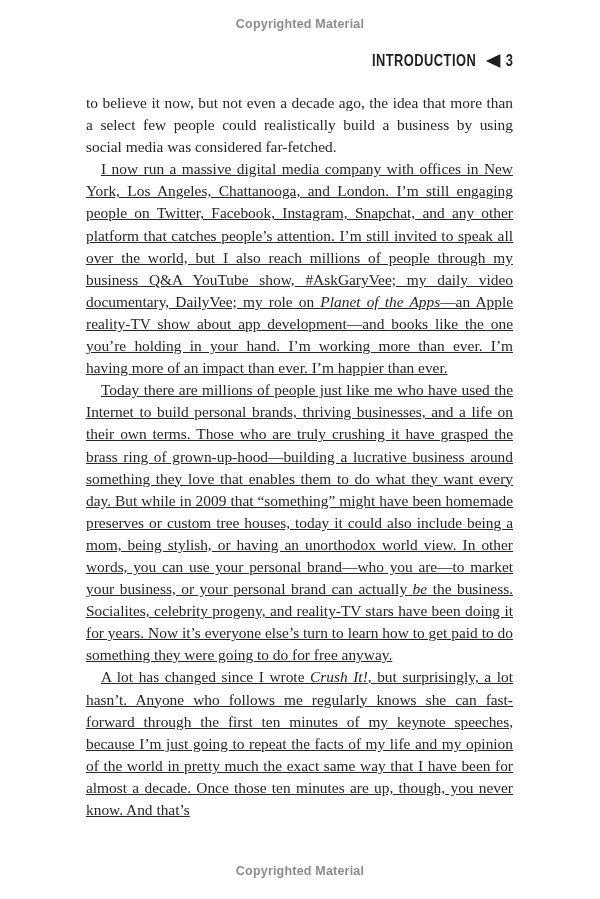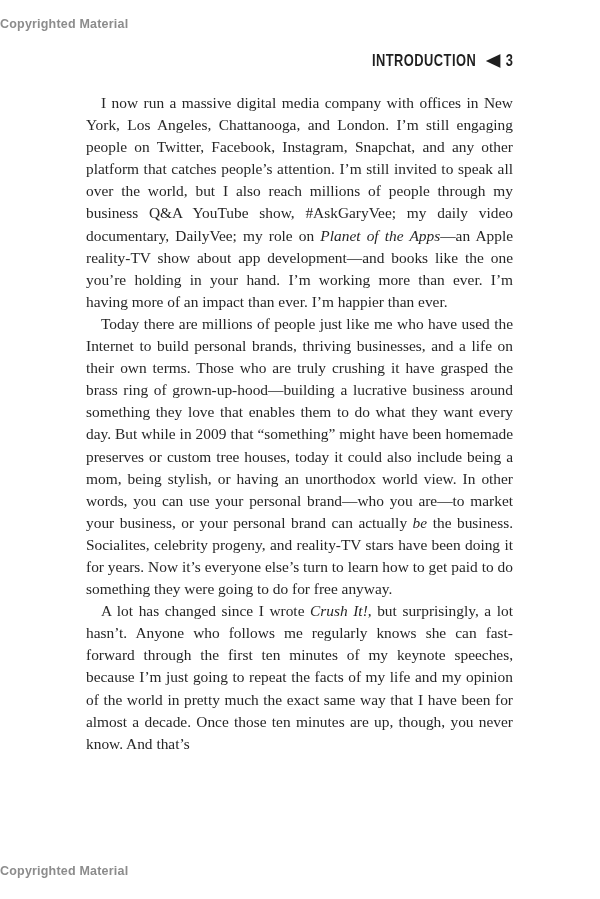--- a/index.html
+++ b/index.html
@@ -15,20 +15,21 @@
     width: 600px;
     height: 899px;
     background: var(--page-background, #ffffff);
     overflow: hidden;
     font-family: "Liberation Serif", serif;
   }
   .notice {
     position: absolute;
     left: 0;
     right: 0;
+    text-align: center;
     font-family: "Liberation Sans", sans-serif;
     font-size: 12.5px;
     font-weight: 700;
     letter-spacing: 0.2px;
     color: var(--notice-text, #8c8c8c);
   }
   .notice-top { top: 17px; }
   .notice-bottom { top: 864px; }
   .running-header {
     position: absolute;
@@ -57,39 +58,40 @@
     position: absolute;
     top: 92px;
     left: 86px;
     width: 427px;
     color: var(--body-text, #262626);
     font-size: 15.4px;
     line-height: 22.1px;
     text-align: justify;
   }
   .body-text p { margin: 0; }
-  .body-text p.indent { text-indent: 15px; }
+  .body-text p.indent { text-indent: 15px; text-decoration: underline; }
   .body-text .italic { font-style: italic; }
 </style>
 </head>
 <body>
 
 <div class="page">
 
   <div class="notice notice-top">Copyrighted Material</div>
 
   <div class="running-header">
     <span>INTRODUCTION</span>
     <svg class="tri" viewBox="0 0 19 14" aria-hidden="true">
       <polygon points="19,0 19,14 0,7" fill="#1f1f1f"></polygon>
     </svg>
     <span>3</span>
   </div>
 
   <div class="body-text">
+      <p class=""><span>to believe it now, but not even a decade ago, the idea that more than a select few people could realistically build a business by using social media was considered far-fetched.</span></p>
       <p class="indent"><span>I now run a massive digital media company with offices in New York, Los Angeles, Chattanooga, and London. I’m still engaging people on Twitter, Facebook, Instagram, Snapchat, and any other platform that catches people’s attention. I’m still invited to speak all over the world, but I also reach millions of people through my business Q&amp;A YouTube show, #AskGaryVee; my daily video documentary, DailyVee; my role on </span><span class="italic">Planet of the Apps</span><span>—an Apple reality-TV show about app development—and books like the one you’re holding in your hand. I’m working more than ever. I’m having more of an impact than ever. I’m happier than ever.</span></p>
       <p class="indent"><span>Today there are millions of people just like me who have used the Internet to build personal brands, thriving businesses, and a life on their own terms. Those who are truly crushing it have grasped the brass ring of grown-up-hood—building a lucrative business around something they love that enables them to do what they want every day. But while in 2009 that “something” might have been homemade preserves or custom tree houses, today it could also include being a mom, being stylish, or having an unorthodox world view. In other words, you can use your personal brand—who you are—to market your business, or your personal brand can actually </span><span class="italic">be</span><span> the business. Socialites, celebrity progeny, and reality-TV stars have been doing it for years. Now it’s everyone else’s turn to learn how to get paid to do something they were going to do for free anyway.</span></p>
       <p class="indent"><span>A lot has changed since I wrote </span><span class="italic">Crush It!</span><span>, but surprisingly, a lot hasn’t. Anyone who follows me regularly knows she can fast-forward through the first ten minutes of my keynote speeches, because I’m just going to repeat the facts of my life and my opinion of the world in pretty much the exact same way that I have been for almost a decade. Once those ten minutes are up, though, you never know. And that’s</span></p>
     </div>
 
   <div class="notice notice-bottom">Copyrighted Material</div>
 
 </div>
 
 </body></html>

